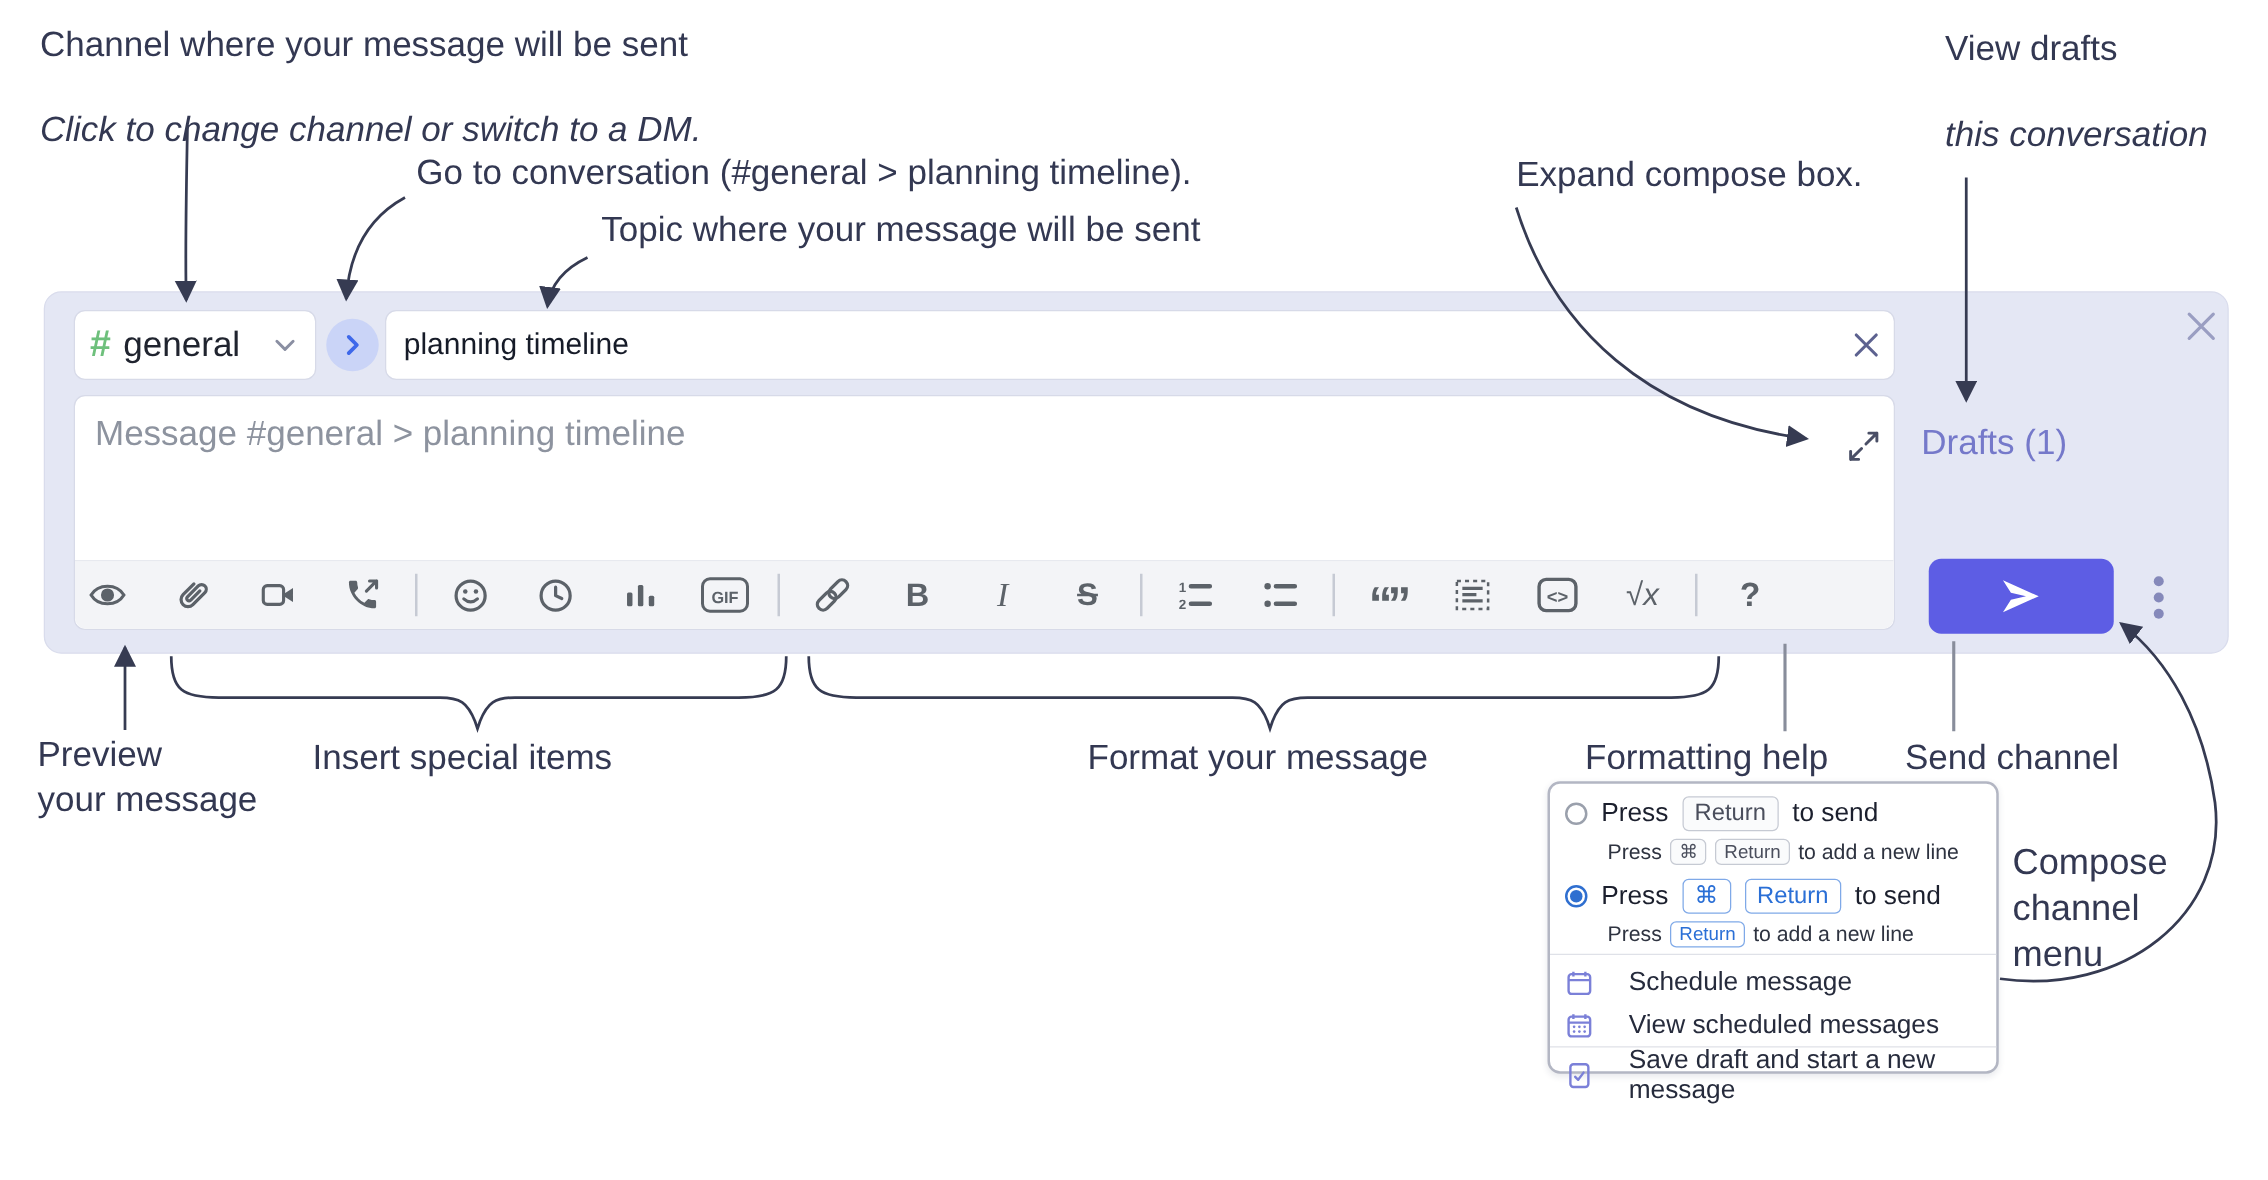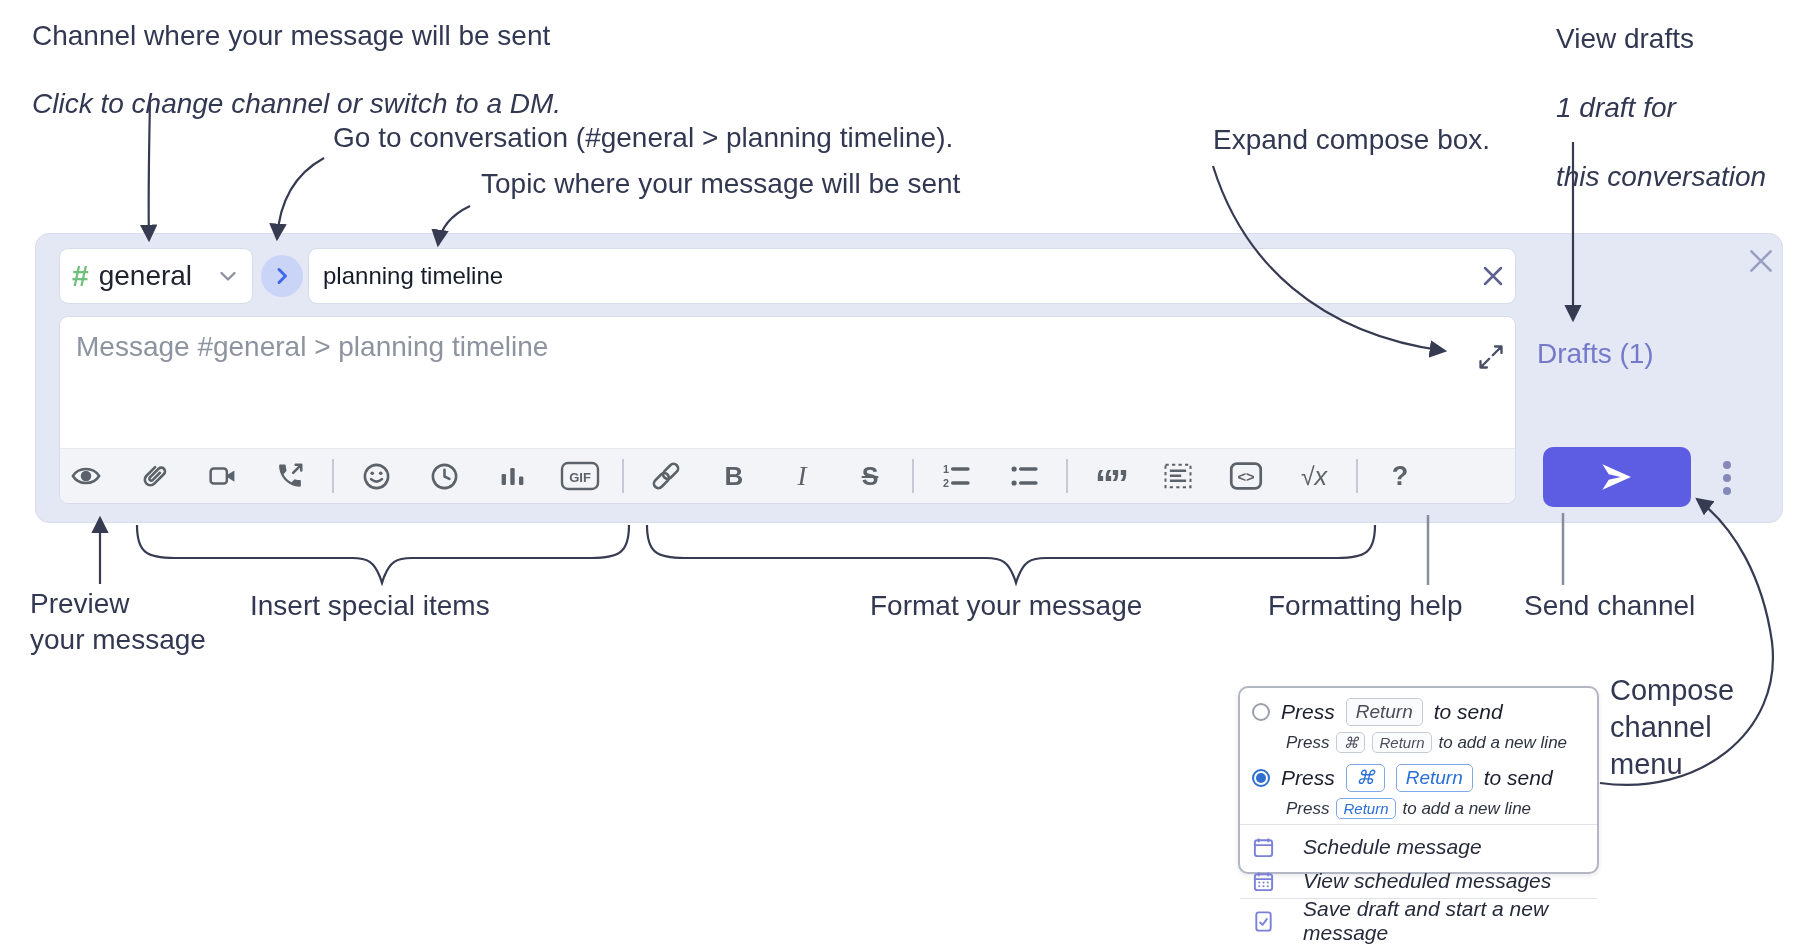--- a/index.html
+++ b/index.html
@@ -46,23 +46,23 @@
   .tb-q{font-size:38px;font-weight:bold;letter-spacing:-4px;color:#5c6269;line-height:10px;padding-top:16px;}
   .tb-m{font-size:25px;color:#5c6269;}
   .tb-h{font-size:27px;font-weight:bold;color:#5c6269;}
   .draftslink{left:1537px;top:338px;font-size:28px;color:#7579ca;cursor:pointer;z-index:11;}
   .sendbtn{left:1543px;top:447px;width:148px;height:60px;background:#5d5de4;border:none;
     border-radius:10px;display:flex;align-items:center;justify-content:center;cursor:pointer;z-index:11;}
   .morebtn{left:1711px;top:450px;width:32px;height:56px;display:flex;flex-direction:column;
     align-items:center;justify-content:center;gap:5px;background:none;border:none;cursor:pointer;z-index:11;}
   .morebtn i{width:8px;height:8px;border-radius:50%;background:#8589ba;}
   
-  .popup{left:1238px;top:686px;width:361px;height:188px;background:#fff;
+  .popup{left:1238px;top:625px;width:361px;height:234px;background:#fff;
     border:2px solid #b3b6c3;border-radius:10px;box-shadow:0 2px 5px rgba(40,45,80,.10);
-    z-index:40;box-sizing:border-box;font-style:italic;}
+    z-index:40;box-sizing:border-box;}
   .prow{position:absolute;left:12px;right:8px;display:flex;align-items:center;gap:11px;
     font-size:21px;color:#1b1f2d;cursor:pointer;}
   .psub{position:absolute;left:46px;right:8px;display:flex;align-items:center;gap:7px;
     font-size:17px;color:#2e3340;}
   .radio{width:18px;height:18px;border:2px solid #9aa0ac;border-radius:50%;
     box-sizing:border-box;flex:0 0 auto;}
   .radio.sel{border-color:#2f6fd0;position:relative;}
   .radio.sel::after{content:"";position:absolute;left:2px;top:2px;width:10px;height:10px;
     border-radius:50%;background:#2f6fd0;}
   .kbd{display:inline-block;border:1px solid #c6cad3;border-radius:5px;background:#fafbfc;
@@ -89,21 +89,20 @@
     <span class="b">Go to</span><span> conversation (#general &gt; planning timeline).</span>
   </div>
   <div class="abs ann" style="left:1213px;top:122px;">
     <span class="b">Expand</span><span> compose box.</span>
   </div>
   <div class="abs ann" style="left:481px;top:166px;">
     <span class="b">Topic</span><span> where your message will be sent</span>
   </div>
   <div class="abs ann ann3" style="left:1556px;top:20px;">
     <div><span>View </span><span class="b">drafts</span></div>
-    <div class="it">1 draft for</div>
     <div class="it">this conversation</div>
   </div>
 
   <div class="abs compose">
 
     <div class="abs whitebox chanbox">
       <span class="hash">#</span>
       <span class="chanlabel">general</span>
       <span>
         <svg width="24" height="24" viewBox="0 0 24 24">

